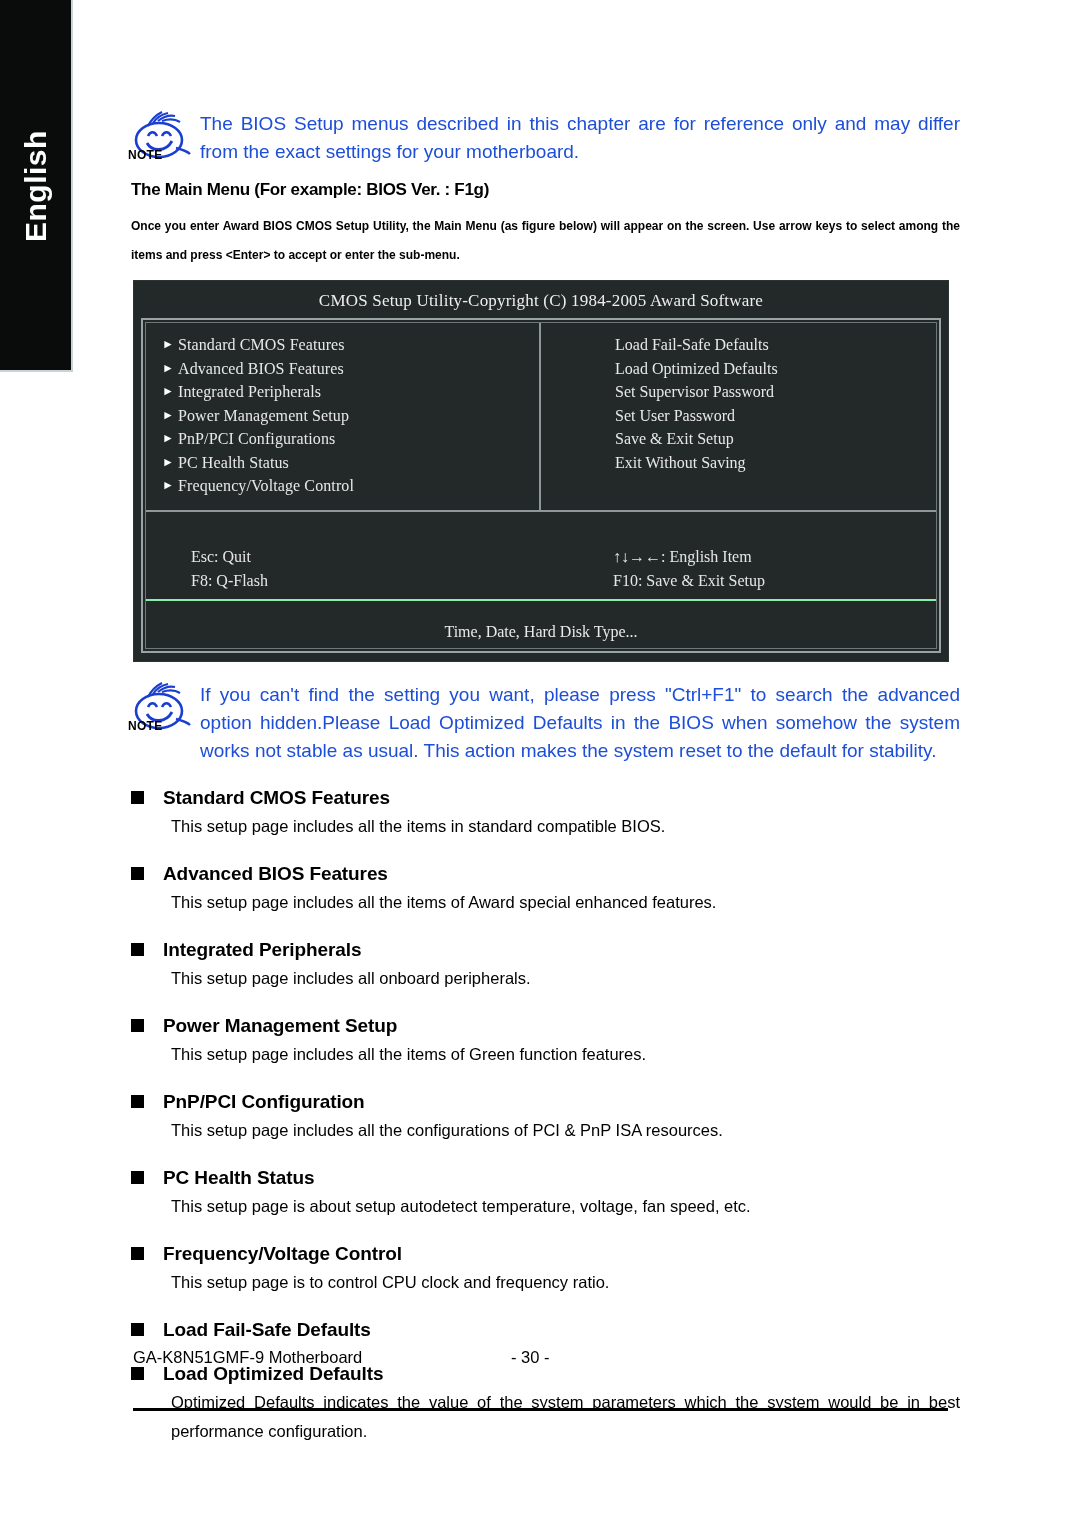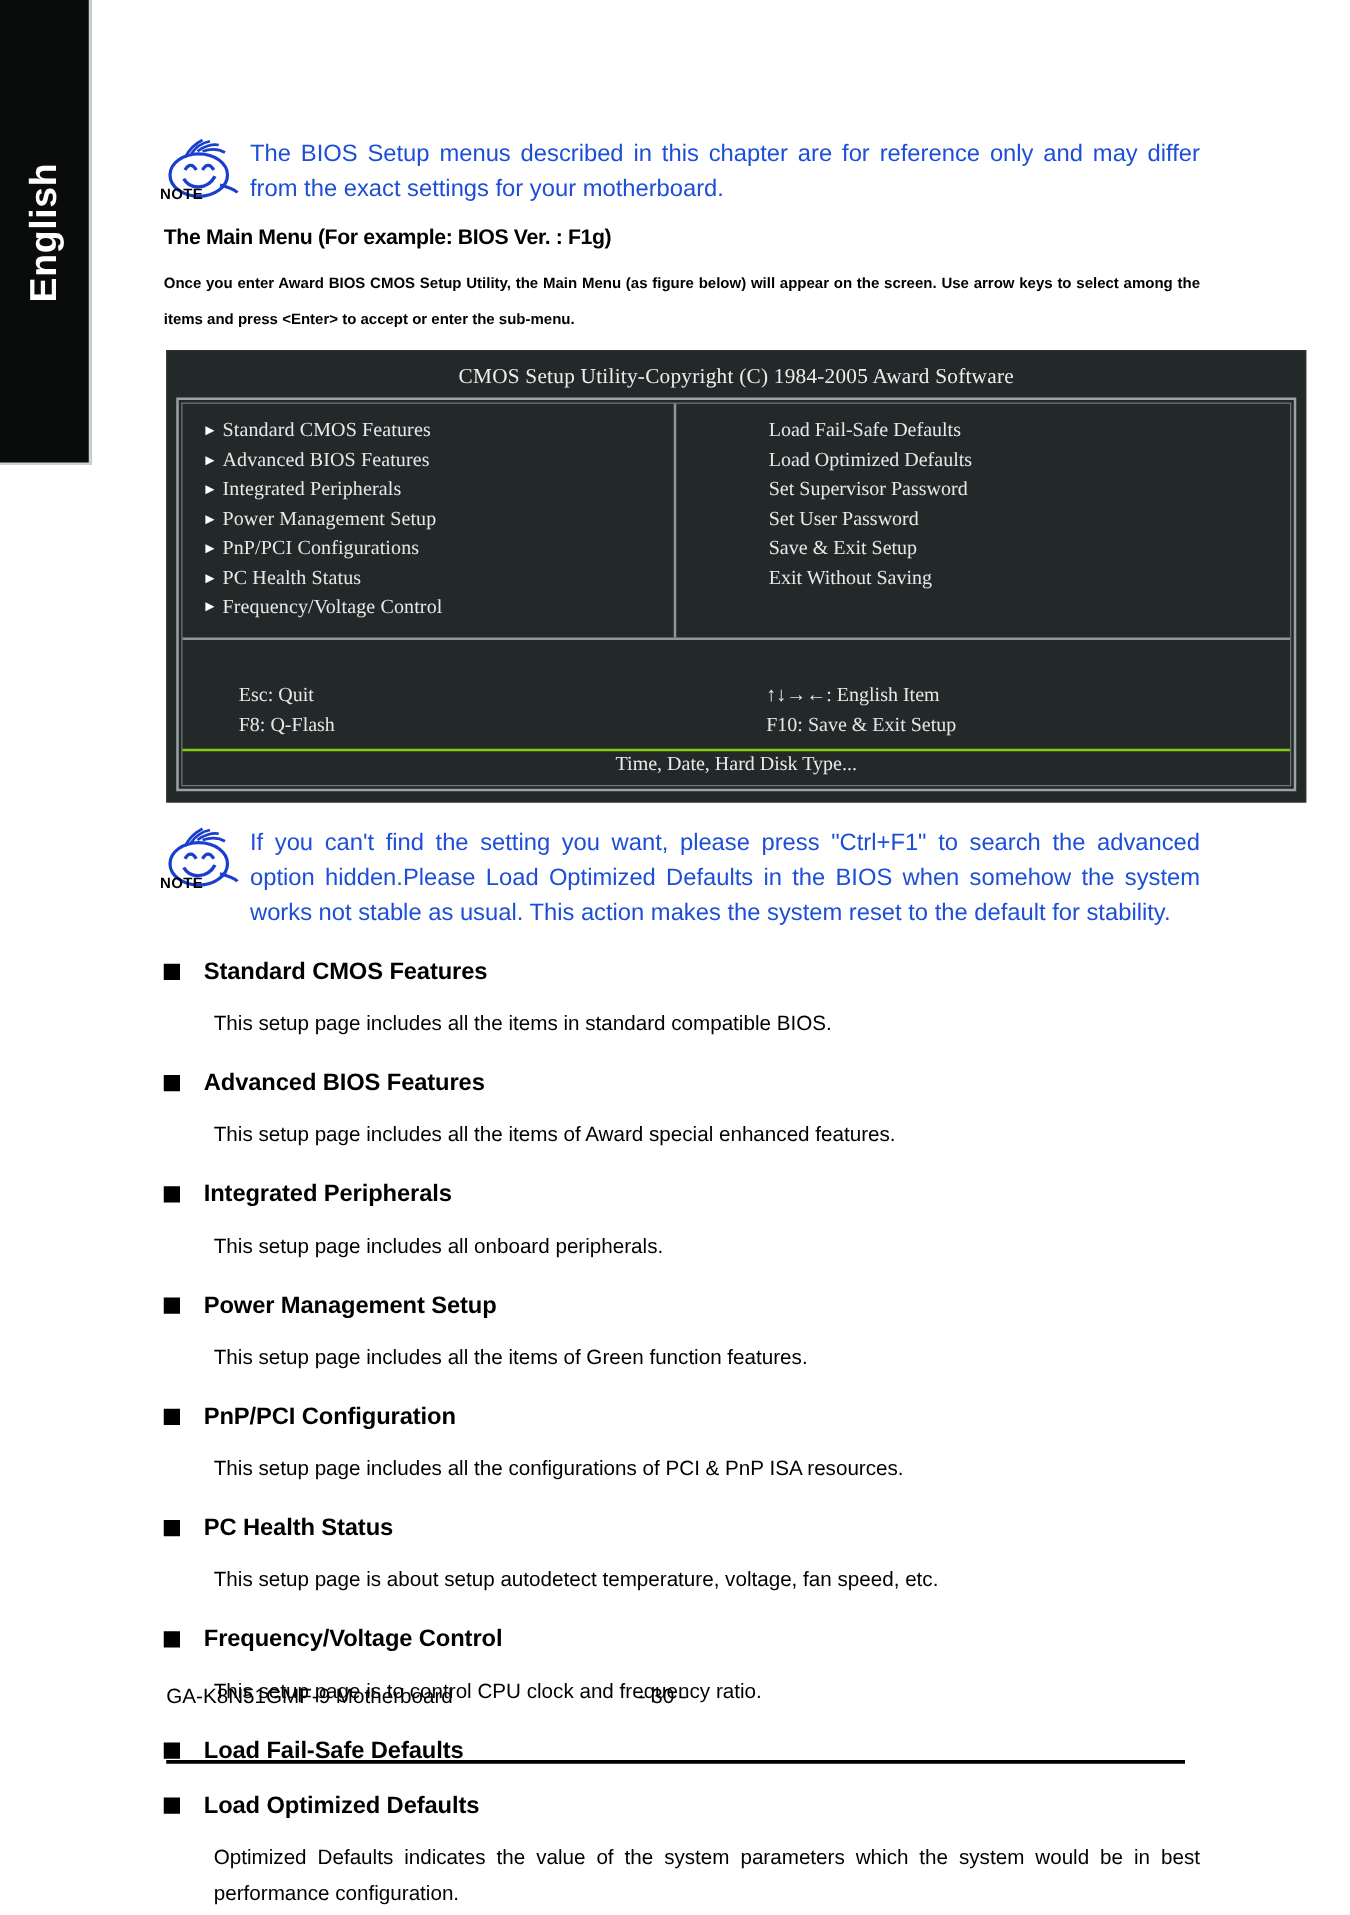--- a/index.html
+++ b/index.html
@@ -84,21 +84,21 @@
     line-height: 29px;
     text-align: justify;
     margin: 0 0 10px 3px;
     font-weight: bold;
   }
 
   
   .bios {
     position: relative;
     left: 5px;
-    width: 912px;
+    width: 816px;
     background: #232929;
     border: 1px solid #2c3333;
     padding: 6px 7px 8px 7px;
     font-family: "Liberation Serif", serif;
     color: #e6e6e6;
   }
   .bios-title {
     text-align: center;
     font-size: 17px;
     letter-spacing: 0.2px;
@@ -153,24 +153,24 @@
     padding: 5px 0 6px 0;
   }
   .bios-keys-col {
     font-size: 16px;
     line-height: 24px;
     margin-top: 28px;
   }
   .bios-keys-left { flex: 0 0 395px; padding-left: 45px; }
   .bios-keys-right { flex: 1 1 auto; padding-left: 72px; }
   .bios-status {
-    border-top: 2px solid #84cc16;
+    border-top: 2px solid #86efac;
     text-align: center;
     font-size: 16px;
-    padding: 2px 0 7px 0;
+    padding: 22px 0 7px 0;
     color: #eaeaea;
   }
 
   
   .section { margin-top: 4px; }
   .sec-head {
     display: flex;
     align-items: center;
     font-size: 19px;
     font-weight: bold;
@@ -180,21 +180,21 @@
   .sec-bullet {
     display: inline-block;
     width: 13px; height: 13px;
     background: #000;
     margin-right: 19px;
     flex: 0 0 13px;
   }
   .sec-body {
     font-size: 16.5px;
     line-height: 29px;
-    margin: 16px 0 0 43px;
+    margin: 3px 0 0 43px;
     text-align: justify;
     max-width: 790px;
   }
 
   
   .footer-rule {
     position: absolute;
     left: 5px;
     top: 1408px;
     width: 815px;

